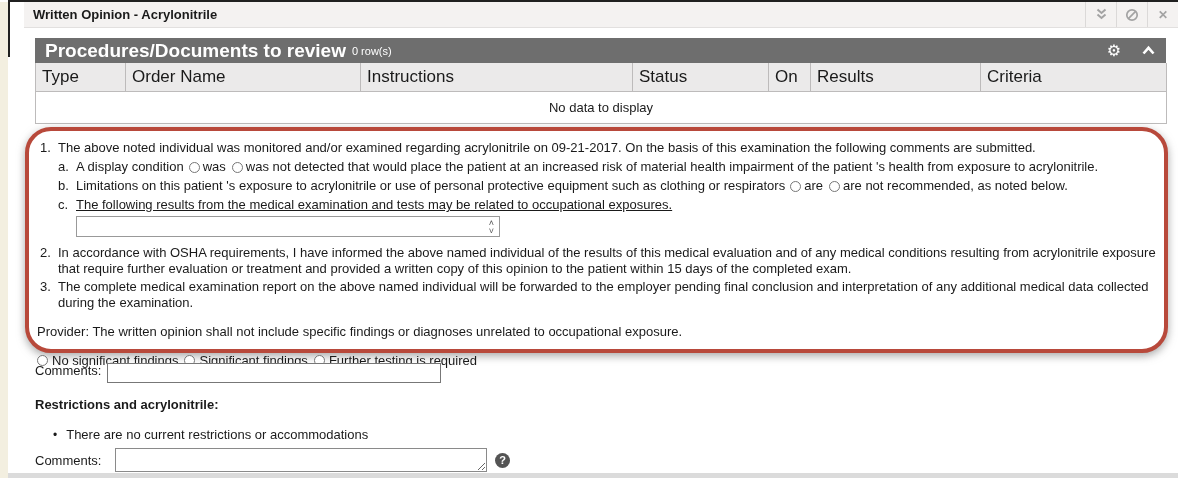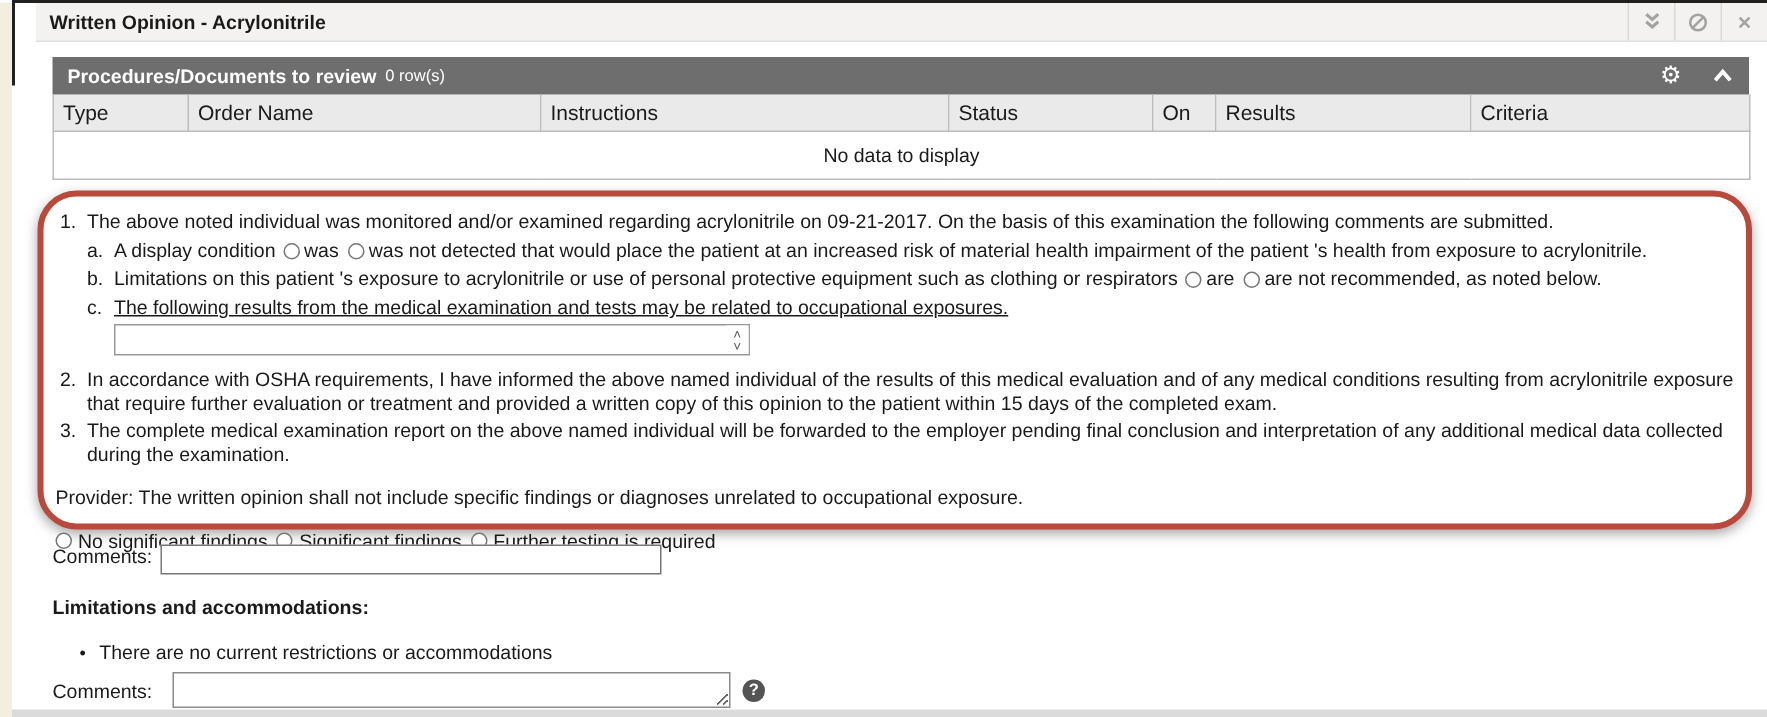--- a/index.html
+++ b/index.html
@@ -31,31 +31,31 @@
     border-left: 1px solid #dbd9d8; color: #a3a3a3; cursor: pointer;
   }
   .close-icon::before { content: "\2715"; font-weight: bold; font-size: 12px; }
 
   
   .panel { position: absolute; left: 35px; top: 38px; width: 1131px; }
   .panel-header {
     height: 25px; background: #6e6e6e; color: #fff;
     display: flex; align-items: center; padding: 0 10px;
   }
-  .panel-title { font-weight: bold; font-size: 13px; }
+  .panel-title { font-weight: bold; font-size: 19px; }
   .panel-count { font-size: 11px; margin-left: 6px; font-weight: normal; }
   .panel-icons { margin-left: auto; display: flex; align-items: center; gap: 20px; }
   .gear-icon::before { content: "\2699"; font-size: 16px; line-height: 1; }
   .panel-icons > * { cursor: pointer; }
 
   table { width: 100%; border-collapse: collapse; table-layout: fixed; }
   th {
     background: #ebeaea; font-weight: normal; text-align: left;
     padding: 4px 6px; border: 1px solid #bdbbbb; border-top: none;
-    font-size: 14px; overflow: hidden; white-space: nowrap;
+    font-size: 17px; overflow: hidden; white-space: nowrap;
   }
   td.empty-cell {
     text-align: center; padding: 8px 0;
     border: 1px solid #bdbbbb; border-top: none; background: #fff;
   }
 
   
   .highlight {
     position: absolute; left: 25px; top: 127px; width: 1143px; height: 226px;
     border: 4px solid #b8493b; border-radius: 26px;
@@ -255,21 +255,21 @@
       <span>Further testing is required</span>
     </span>
   </div>
 </div>
 
 <div class="comments-row">
   <span>Comments:</span>
   <input class="comments-input" type="text" value="" style="">
 </div>
 
-<div class="restrictions-heading">Limitations and accommodations:</div>
+<div class="restrictions-heading">Restrictions and acrylonitrile:</div>
 
 <div class="bullet-row">
   <span class="bullet"></span>
   <span>There are no current restrictions or accommodations</span>
 </div>
 
 <div class="provider-row">
   <span class="provider-label">Comments:</span>
   <textarea class="provider-textarea" style=""></textarea>
   <span class="help-icon"></span>

